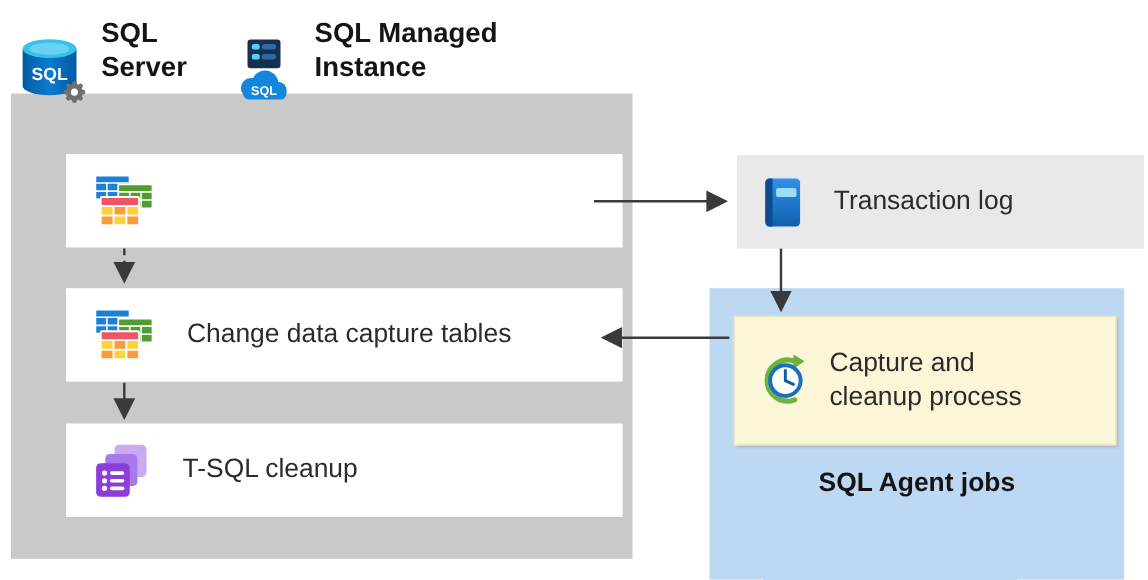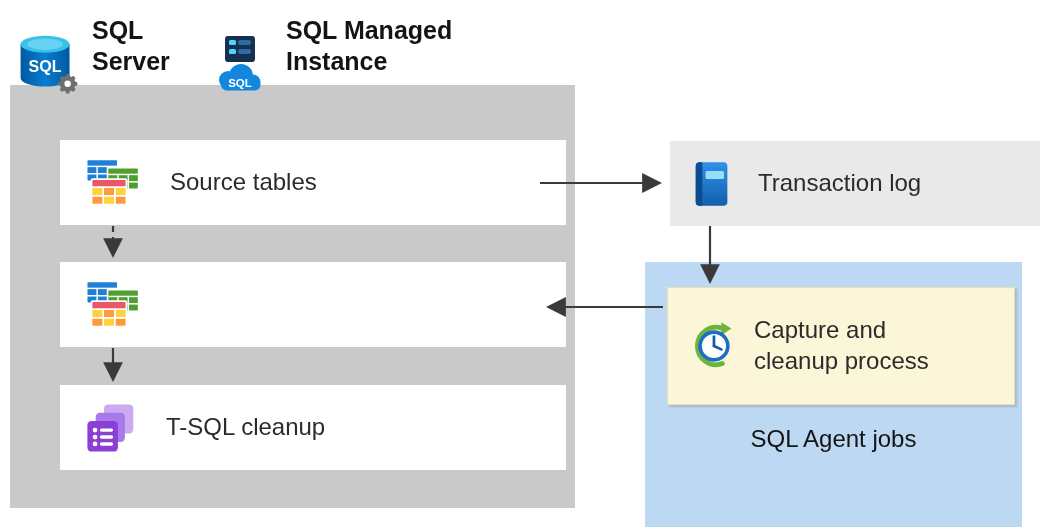--- a/index.html
+++ b/index.html
@@ -11,21 +11,21 @@
   .gray-container{left:10px;top:85px;width:565px;height:423px;background:#c9c9c9;}
   .white-box{position:absolute;left:50px;width:480px;height:85px;background:#ffffff;display:flex;align-items:center;padding-left:26px;gap:30px;}
   #node-source{top:55px;}
   #node-cdc{top:177px;}
   #node-tsql{top:300px;}
   .node-label{font-size:24px;color:#2b2b2b;line-height:1.28;}
   .icon-wrap{display:inline-flex;flex:0 0 auto;align-items:center;justify-content:center;}
   .log-box{left:670px;top:141px;width:352px;height:85px;background:#e9e9e9;display:flex;align-items:center;padding-left:18px;gap:24px;}
   .agent-panel{left:645px;top:262px;width:377px;height:280px;background:#bdd8f2;}
   .process-box{position:absolute;left:22px;top:25px;width:330px;height:116px;background:#fcf6d8;border:1px solid #e7dfb6;box-shadow:2px 2px 2px rgba(130,130,100,0.35);display:flex;align-items:center;padding-left:16px;gap:18px;}
-  .agent-label{position:absolute;left:0;top:163px;width:100%;text-align:center;font-size:24px;font-weight:400;color:#141414;}
+  .agent-label{position:absolute;left:0;top:163px;width:100%;text-align:center;font-size:24px;font-weight:700;color:#141414;}
   .arrows{position:absolute;left:0;top:0;pointer-events:none;}
   .sqlsrv-icon{left:14px;top:32px;}
   .lbl-sqlserver{left:92px;top:15px;}
   .smi-icon{left:211px;top:33px;}
   .lbl-smi{left:286px;top:15px;}
 </style>
 </head>
 <body>
 
 <div class="canvas">
@@ -59,21 +59,20 @@
             <rect x="21.4" y="27.5" width="8.6" height="6.5" fill="#ff9a3c"></rect>
           <g stroke="#fff" stroke-width="1.3" fill="none">
             <rect x="4" y="15" width="26" height="19" rx="1"></rect>
             <line x1="4" y1="21" x2="30" y2="21"></line>
               <line x1="4" y1="27.5" x2="30" y2="27.5"></line>
             <line x1="12.7" y1="21" x2="12.7" y2="34"></line>
               <line x1="21.4" y1="21" x2="21.4" y2="34"></line>
           </g>
         </svg>
       </span>
-      <span class="node-label">Source tables</span>
     </div>
 
     <div class="white-box" id="node-cdc">
       <span class="icon-wrap">
         <svg width="54" height="47" viewBox="0 0 40 35">
           <rect x="0.5" y="0.5" width="23" height="16" rx="1" fill="#1e7fd7" stroke="#fff" stroke-width="1"></rect>
           <g stroke="#fff" stroke-width="1.1">
             <line x1="0.5" y1="5.5" x2="23.5" y2="5.5"></line>
               <line x1="0.5" y1="11" x2="23.5" y2="11"></line>
             <line x1="8.2" y1="5.5" x2="8.2" y2="16.5"></line>
@@ -96,20 +95,21 @@
             <rect x="21.4" y="27.5" width="8.6" height="6.5" fill="#ff9a3c"></rect>
           <g stroke="#fff" stroke-width="1.3" fill="none">
             <rect x="4" y="15" width="26" height="19" rx="1"></rect>
             <line x1="4" y1="21" x2="30" y2="21"></line>
               <line x1="4" y1="27.5" x2="30" y2="27.5"></line>
             <line x1="12.7" y1="21" x2="12.7" y2="34"></line>
               <line x1="21.4" y1="21" x2="21.4" y2="34"></line>
           </g>
         </svg>
       </span>
+      <span class="node-label">Change data capture tables</span>
     </div>
 
     <div class="white-box" id="node-tsql">
       <span class="icon-wrap">
         <svg width="50" height="50" viewBox="0 0 36 36">
           <rect x="13" y="1" width="21" height="21" rx="3" fill="#cbaaf2"></rect>
           <rect x="7" y="7" width="21" height="21" rx="3" fill="#a87ae9"></rect>
           <rect x="1" y="13" width="22" height="22" rx="3" fill="#8b3fd6"></rect>
           <g fill="#fff">
             <circle cx="6.5" cy="19.5" r="1.7"></circle>

